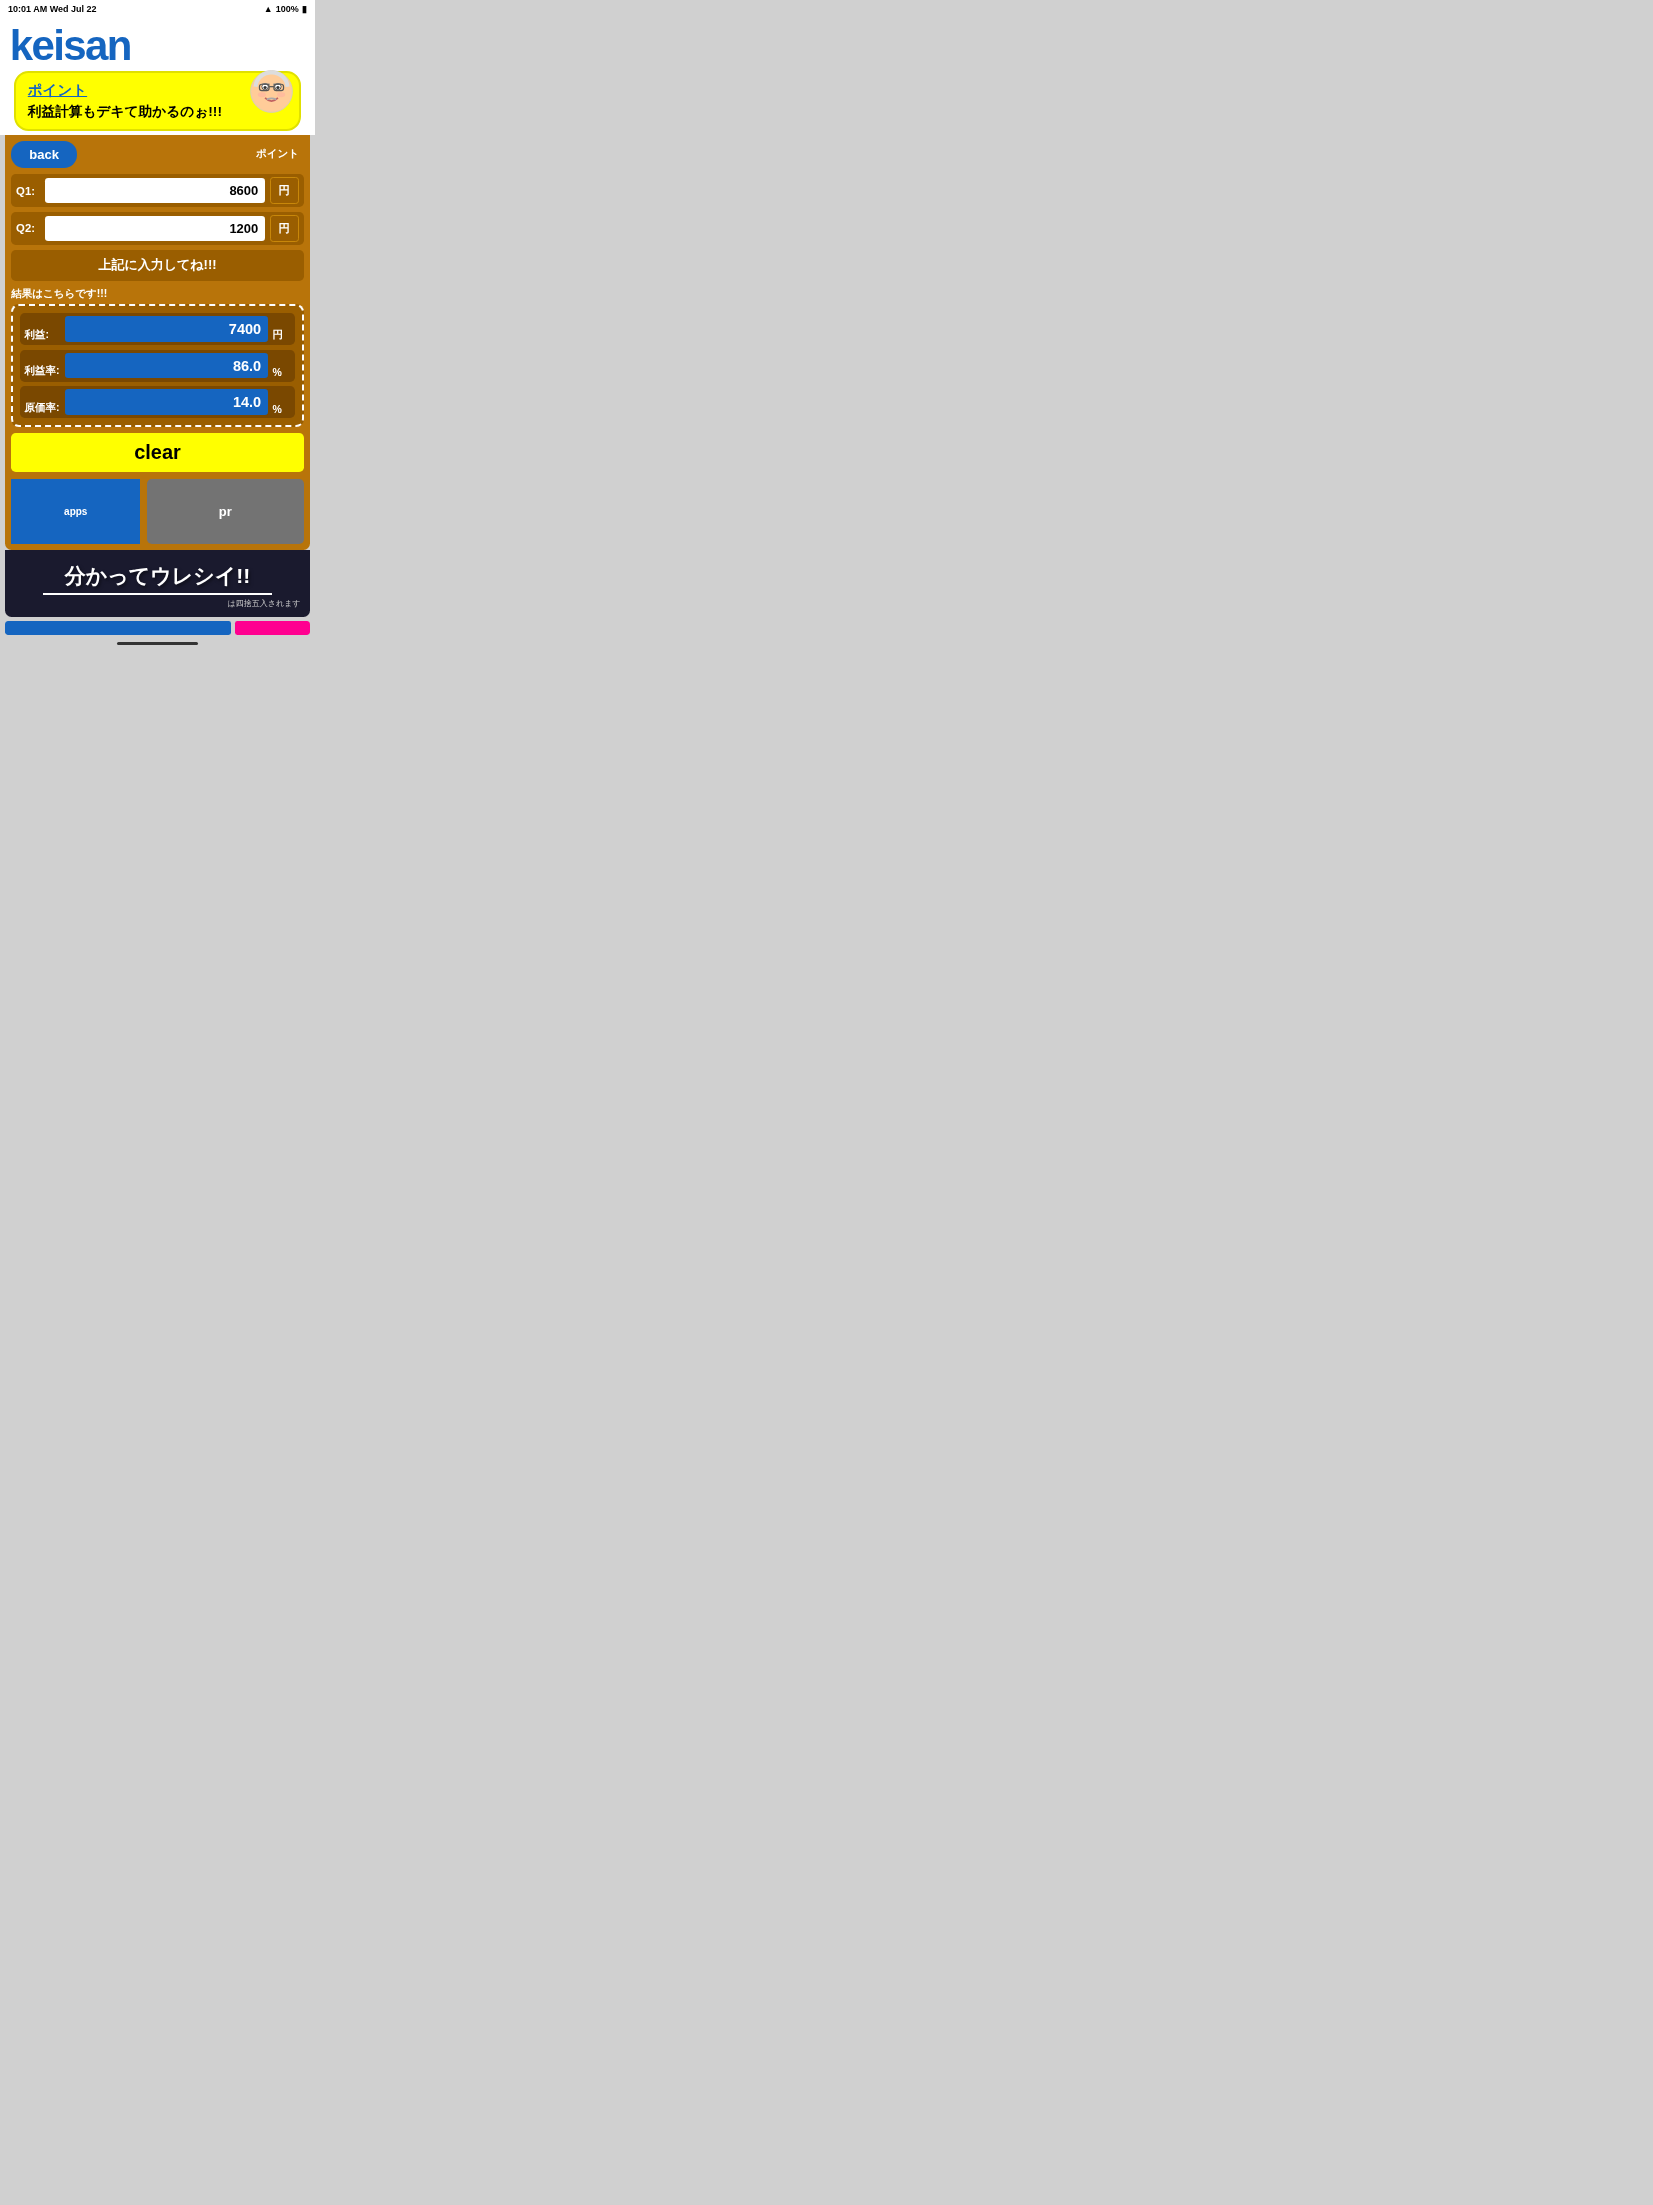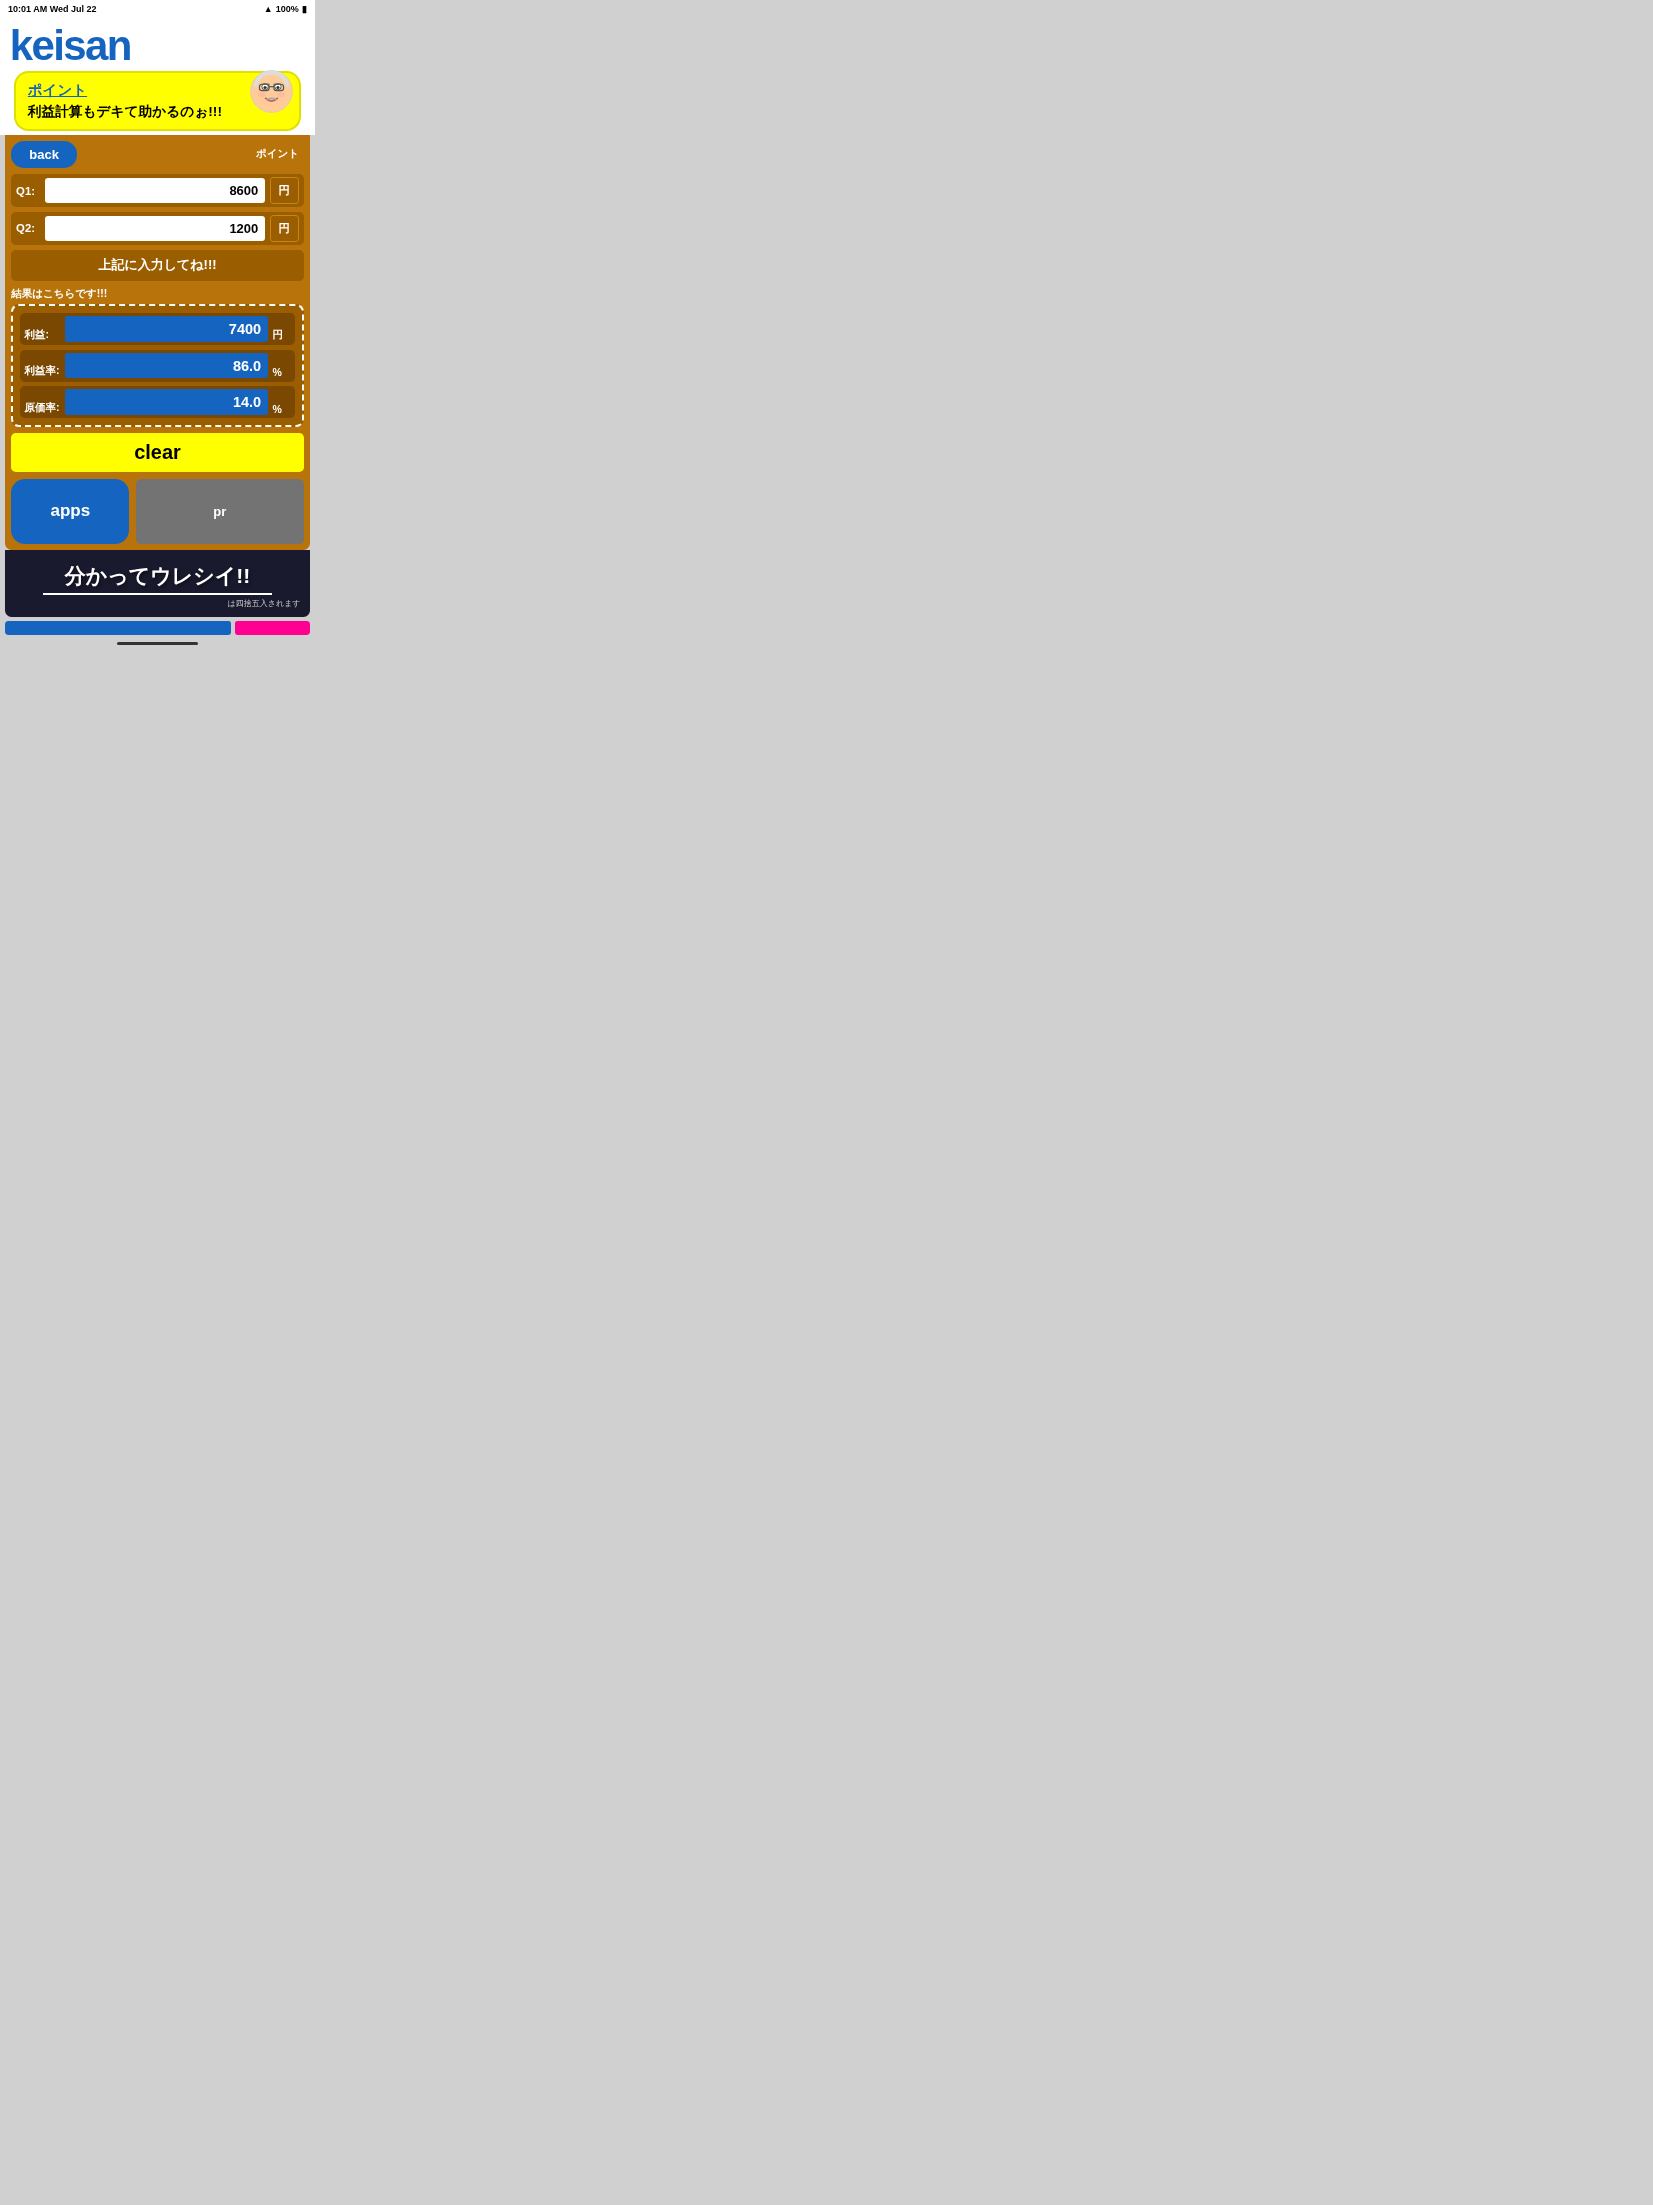--- a/index.html
+++ b/index.html
@@ -225,24 +225,24 @@
     .bottom-buttons {
       display: flex;
       gap: 6.5px;
       margin-bottom: 0;
     }
     .apps-btn {
       flex: 1;
       background: #1565C0;
       color: #fff;
       font-weight: 900;
-      font-size: 17px;
+      font-size: 10px;
       border: none;
-      border-radius: 14px;
-      padding: 0;
+      border-radius: 0;
+      padding: 11px;
       cursor: pointer;
     }
     .pr-btn {
       flex: 1;
       background: #737373;
       color: #fff;
       font-weight: 900;
       font-size: 13px;
       border: none;
       border-radius: 4.8px;

